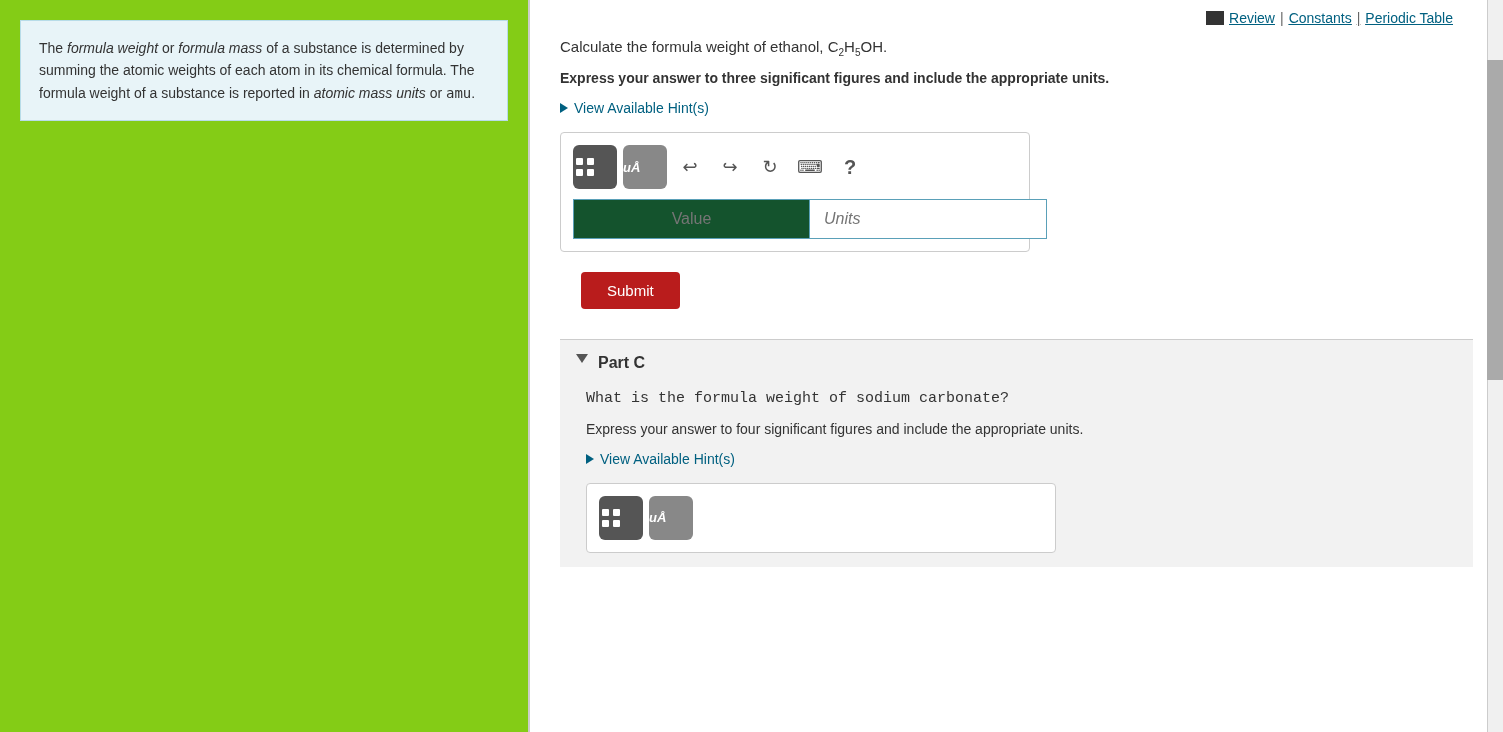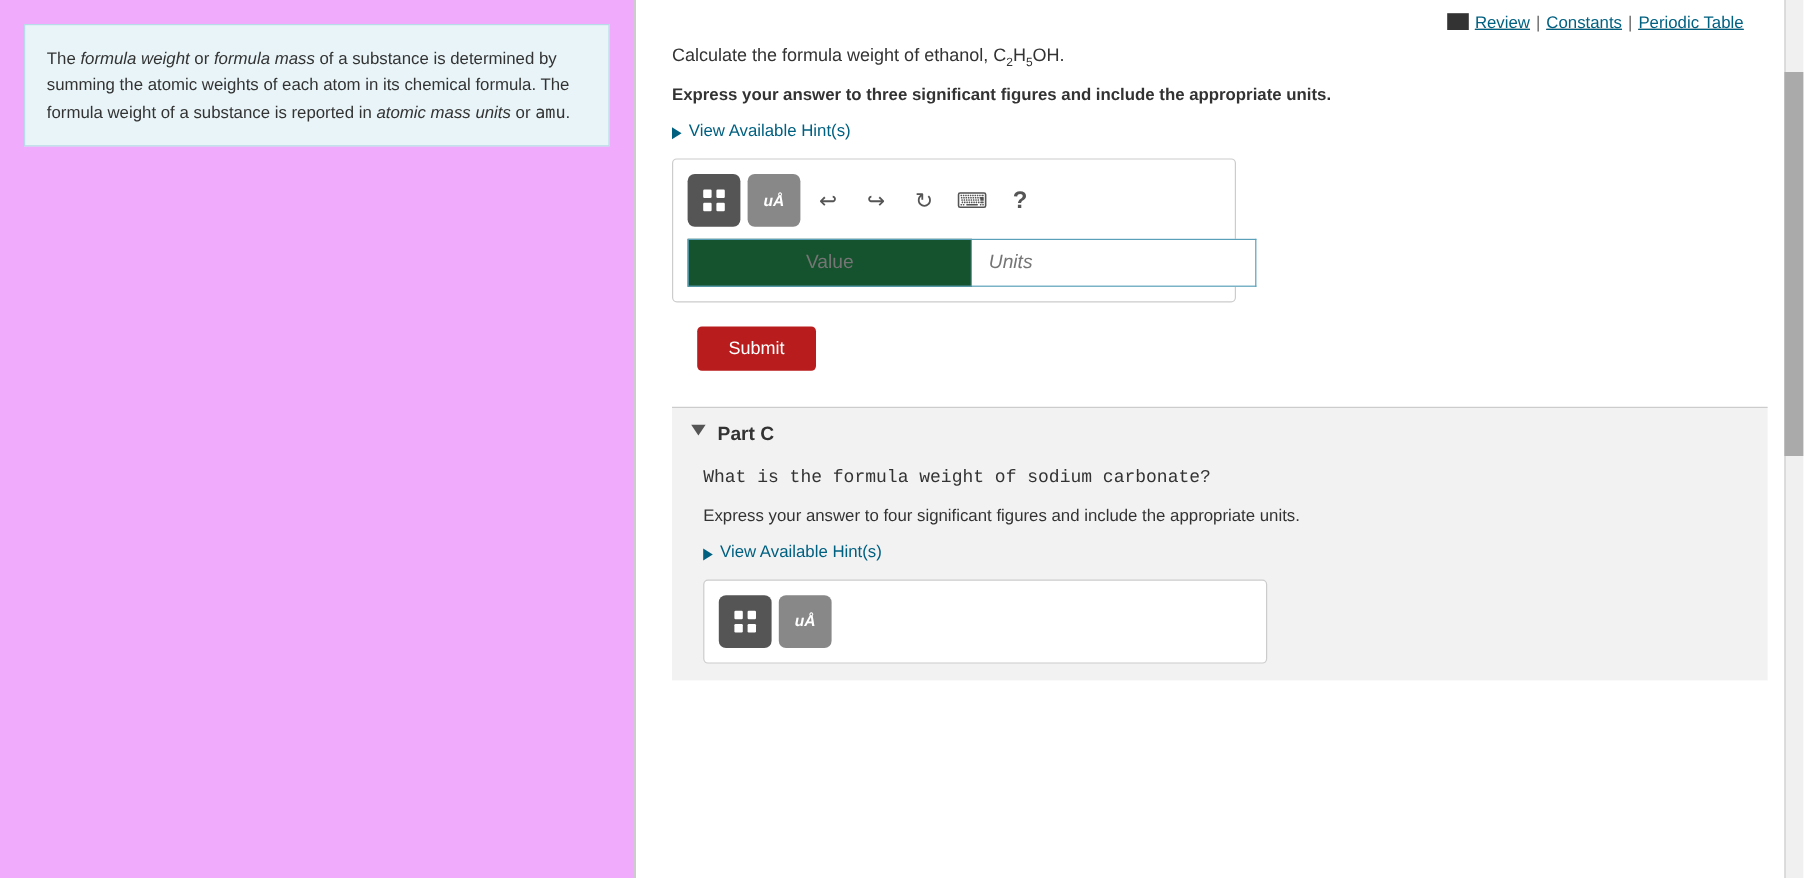--- a/index.html
+++ b/index.html
@@ -17,21 +17,21 @@
       height: 732px;
       width: 1503px;
       position: relative;
     }
     
     .left-panel {
       width: 530px;
       min-width: 530px;
       padding: 20px;
       border-right: 2px solid #ccc;
-      background: #f0abfc;
+      background: #84cc16;
     }
     .info-box {
       background: #e8f4f8;
       border: 1px solid #b8dce8;
       padding: 16px 18px;
       font-size: 14px;
       line-height: 1.6;
       color: #333;
     }
     .info-box .amu { font-family: monospace; }
@@ -96,21 +96,21 @@
       font-size: 14px;
       margin-bottom: 14px;
       color: #333;
     }
 
     
     .hint-link {
       color: #006080;
       cursor: pointer;
       display: flex;
-      align-items: flex-end;
+      align-items: center;
       gap: 6px;
       font-size: 14px;
       margin-bottom: 16px;
       text-decoration: none;
     }
     .hint-arrow {
       width: 0;
       height: 0;
       border-top: 5px solid transparent;
       border-bottom: 5px solid transparent;
@@ -129,21 +129,20 @@
     }
     .toolbar {
       display: flex;
       align-items: center;
       gap: 6px;
       margin-bottom: 10px;
     }
     .toolbar-btn {
       display: inline-flex;
       align-items: center;
-      justify-content: center;
       width: 44px;
       height: 44px;
       border-radius: 6px;
       cursor: pointer;
       font-size: 16px;
       background: #888;
       color: #fff;
       border: none;
       font-weight: bold;
     }

